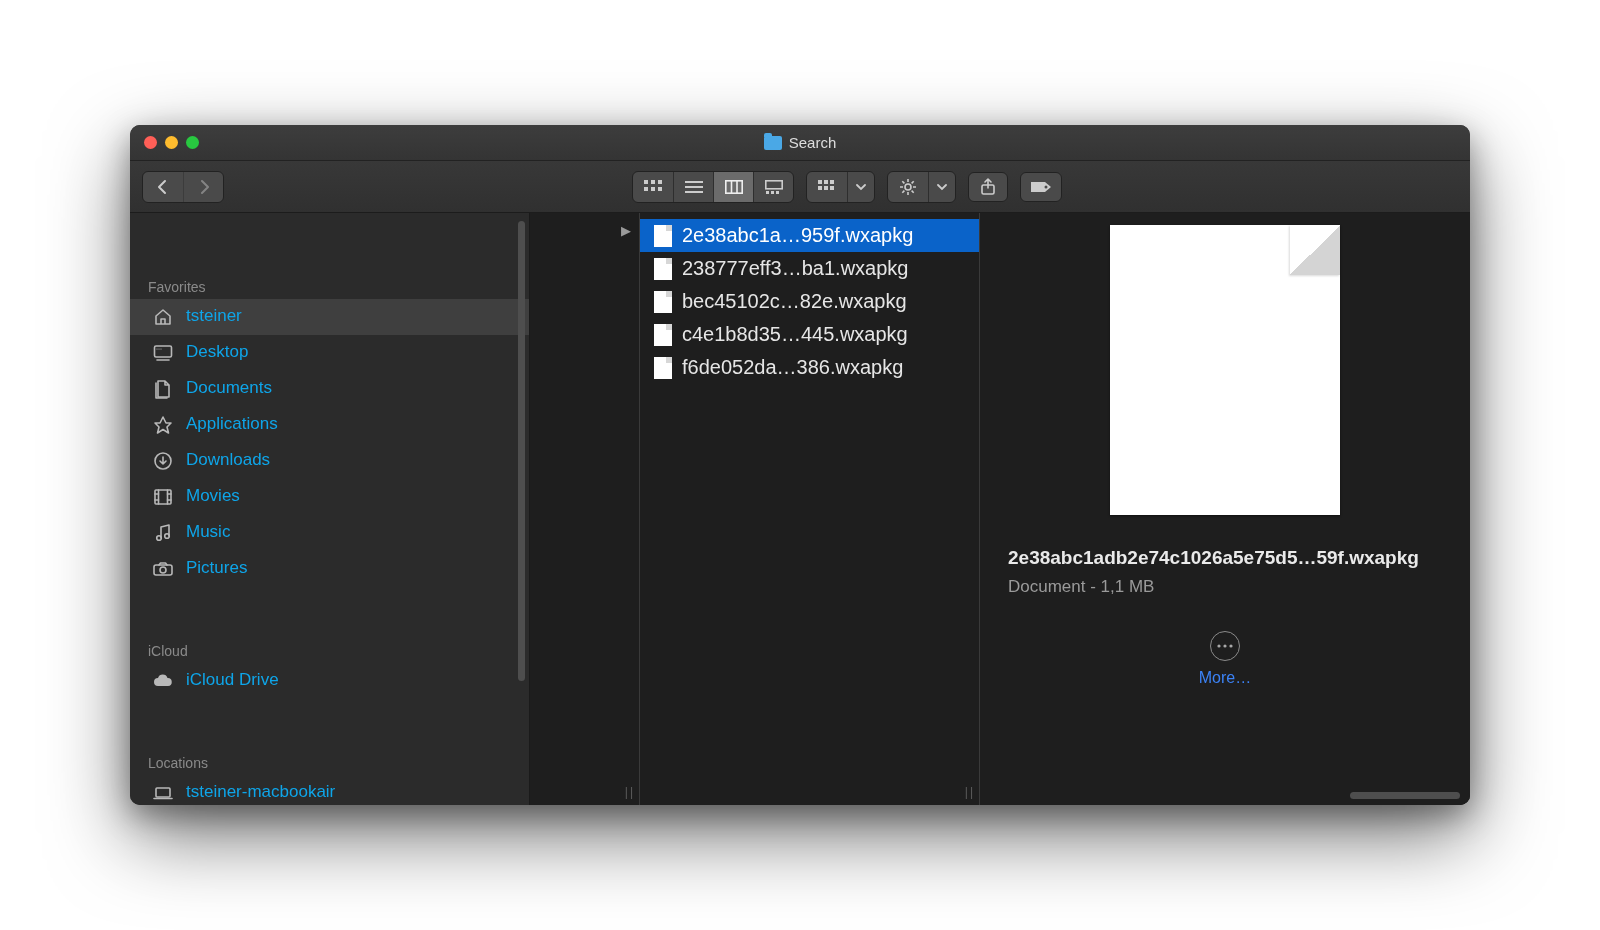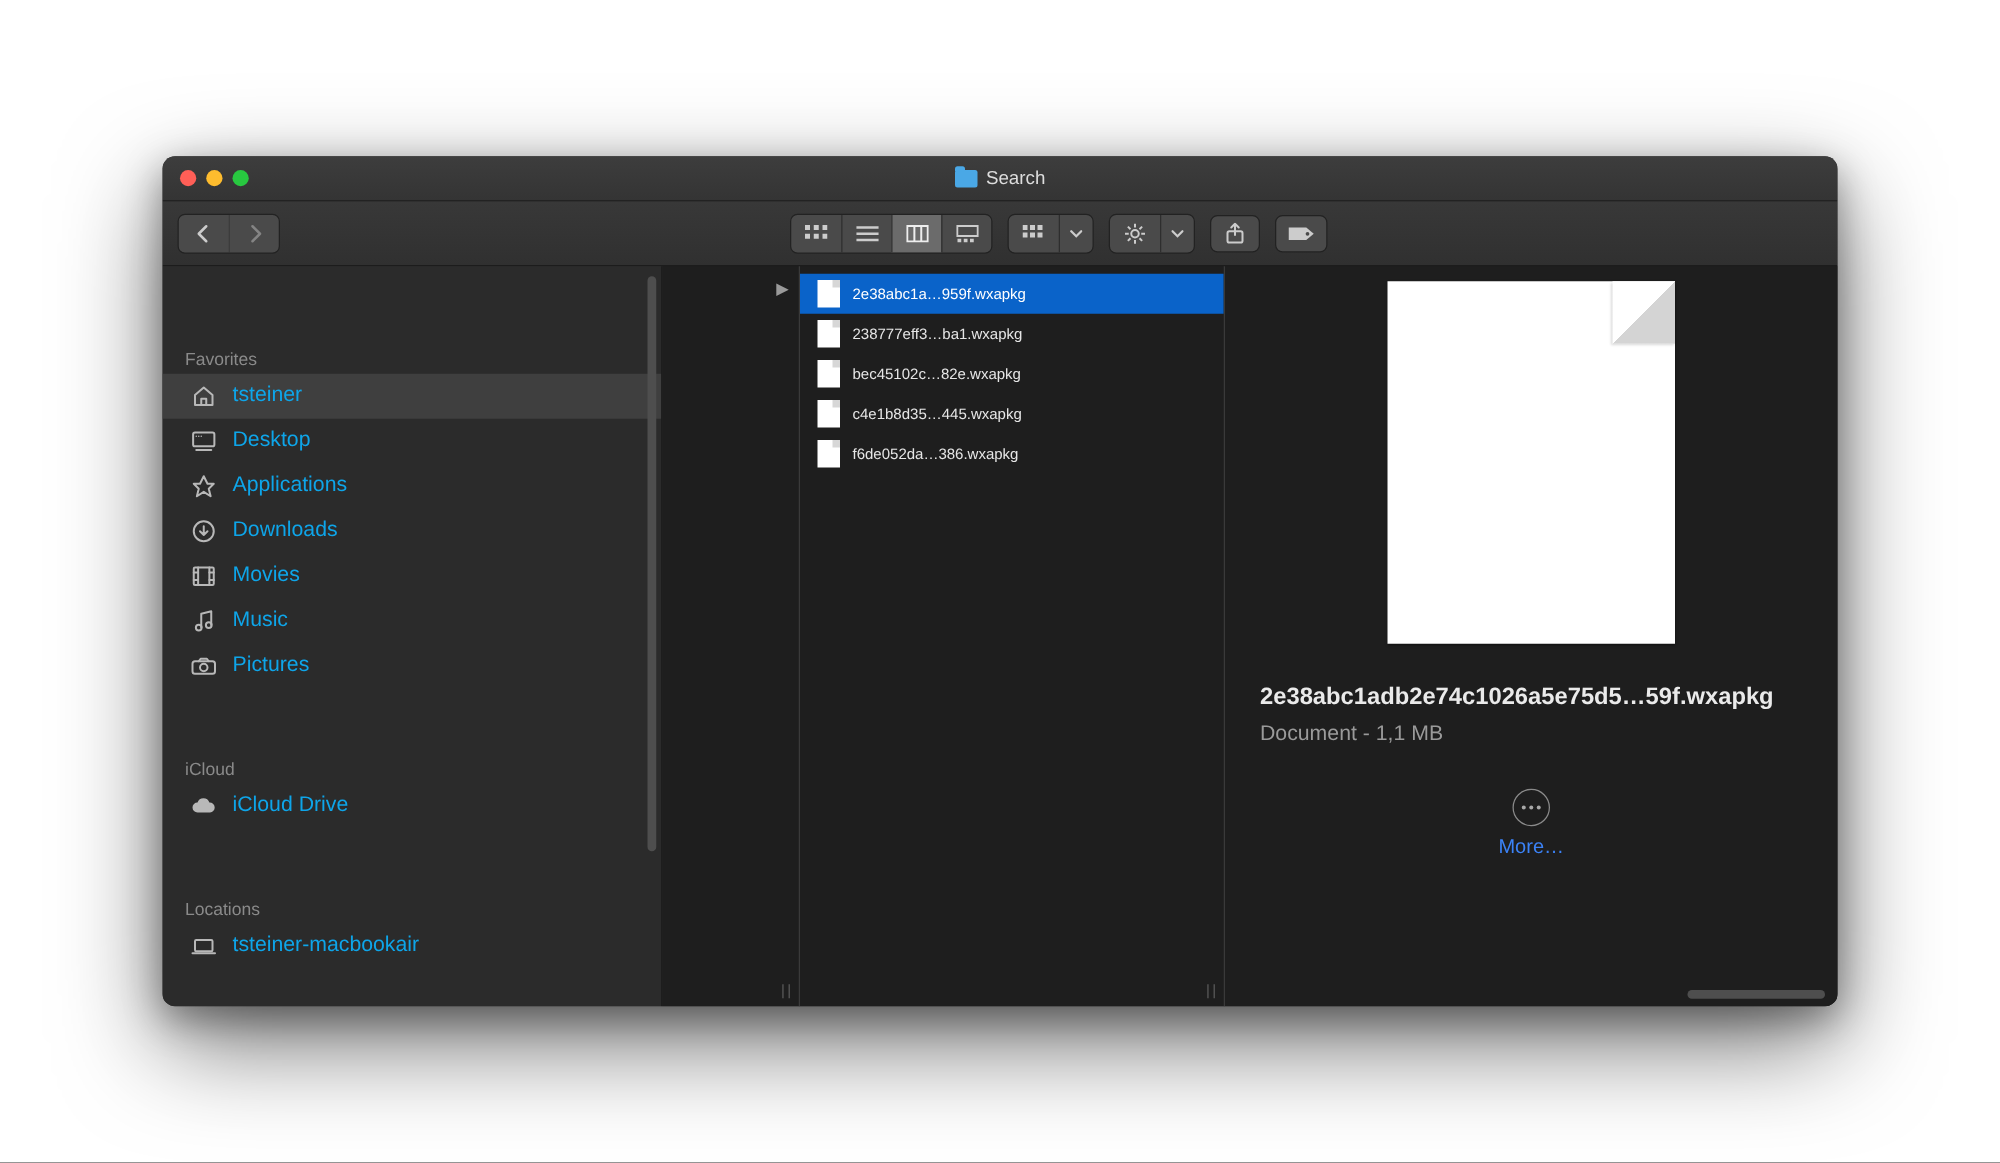--- a/index.html
+++ b/index.html
@@ -81,21 +81,21 @@
 
   
   .columns { flex:1; display:flex; background:#1e1e1e; min-width:0;}
   .col {
     background:#1e1e1e; position:relative; overflow:hidden;
   }
   .col-nav { width:110px; border-right:1px solid #3a3a3a; display:flex; justify-content:flex-end; padding:10px 8px 0 0;}
   .col-nav .tri { color:#9a9a9a; font-size:13px; }
   .col-files { width:340px; border-right:1px solid #3a3a3a; padding-top:6px; }
   .file-row {
-    display:flex; align-items:center; gap:10px; padding:5px 14px; font-size:12px;
+    display:flex; align-items:center; gap:10px; padding:5px 14px; font-size:20px;
     color:#e6e6e6; cursor:pointer; white-space:nowrap;
   }
   .file-row.selected { background:#0a63c9; color:#fff; }
   .file-icon { width:18px; height:22px; background:#fff; position:relative; flex:0 0 18px;}
   .file-icon::after{content:"";position:absolute;top:0;right:0;width:6px;height:6px;background:#d7d7d7;}
   .col-handle { position:absolute; bottom:6px; right:4px; color:#5c5c5c; font-size:12px; letter-spacing:2px;}
 
   
   .preview { flex:1; background:#1e1e1e; padding:12px 28px 10px; display:flex; flex-direction:column; align-items:center; overflow:hidden; position:relative;}
   .doc-preview {
@@ -273,20 +273,29 @@
               <circle cx="4" cy="5" r="0.6" fill="#b8b8b8"></circle>
               <circle cx="6" cy="5" r="0.6" fill="#b8b8b8"></circle>
               <circle cx="8" cy="5" r="0.6" fill="#b8b8b8"></circle>
               <line x1="4" y1="16" x2="16" y2="16" stroke="#b8b8b8" stroke-width="1.6" fill="none" stroke-linecap="round" stroke-linejoin="round"></line>
             </svg>
           </span>
           <span>Desktop</span>
         </div>
         <div class="sb-item">
           <span class="sb-icon">
+            <svg width="18" height="20" viewBox="0 0 18 20">
+              <path d="M4 2 H11 L15 6 V18 H4 Z M11 2 V6 H15" stroke="#b8b8b8" stroke-width="1.6" fill="none" stroke-linecap="round" stroke-linejoin="round"></path>
+              <path d="M2 4 V19 H13" stroke="#b8b8b8" stroke-width="1.6" fill="none" stroke-linecap="round" stroke-linejoin="round"></path>
+            </svg>
+          </span>
+          <span>Documents</span>
+        </div>
+        <div class="sb-item">
+          <span class="sb-icon">
             <svg width="20" height="20" viewBox="0 0 20 20">
               <path d="M10 2 L13 8 H18 L14 12 L15.5 18 L10 14.5 L4.5 18 L6 12 L2 8 H7 Z" stroke="#b8b8b8" stroke-width="1.6" fill="none" stroke-linecap="round" stroke-linejoin="round"></path>
             </svg>
           </span>
           <span>Applications</span>
         </div>
         <div class="sb-item">
           <span class="sb-icon">
             <svg width="20" height="20" viewBox="0 0 20 20">
               <circle cx="10" cy="10" r="8" stroke="#b8b8b8" stroke-width="1.6" fill="none" stroke-linecap="round" stroke-linejoin="round"></circle>

